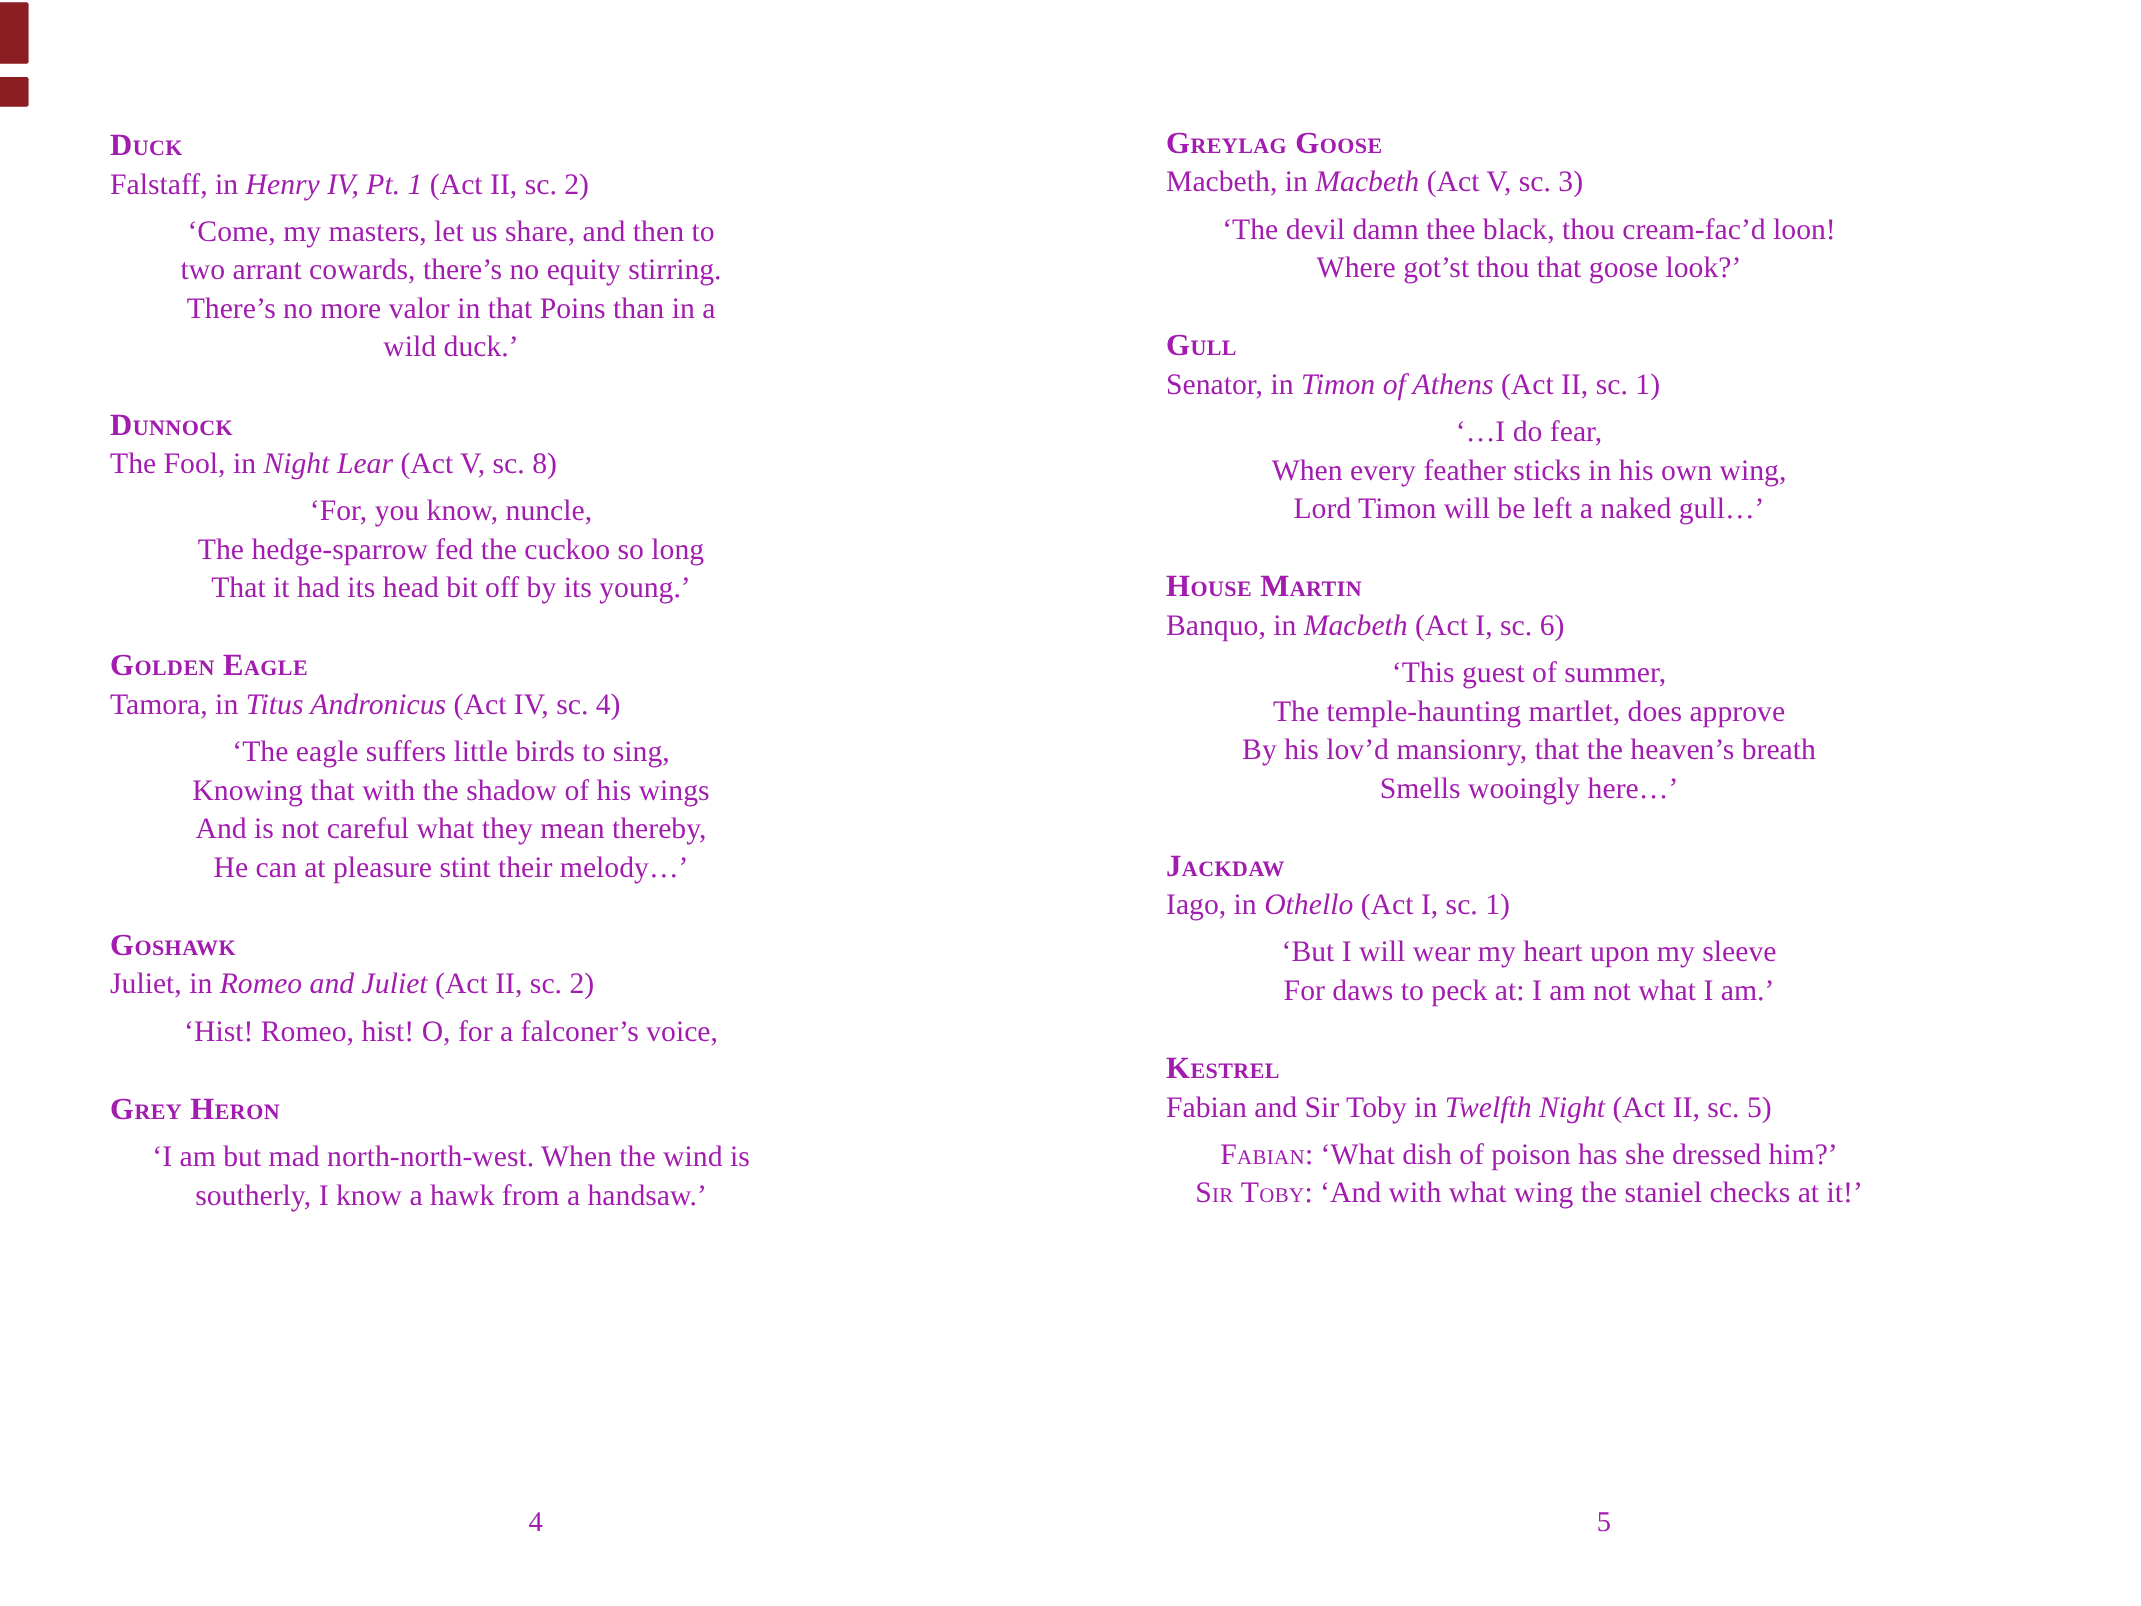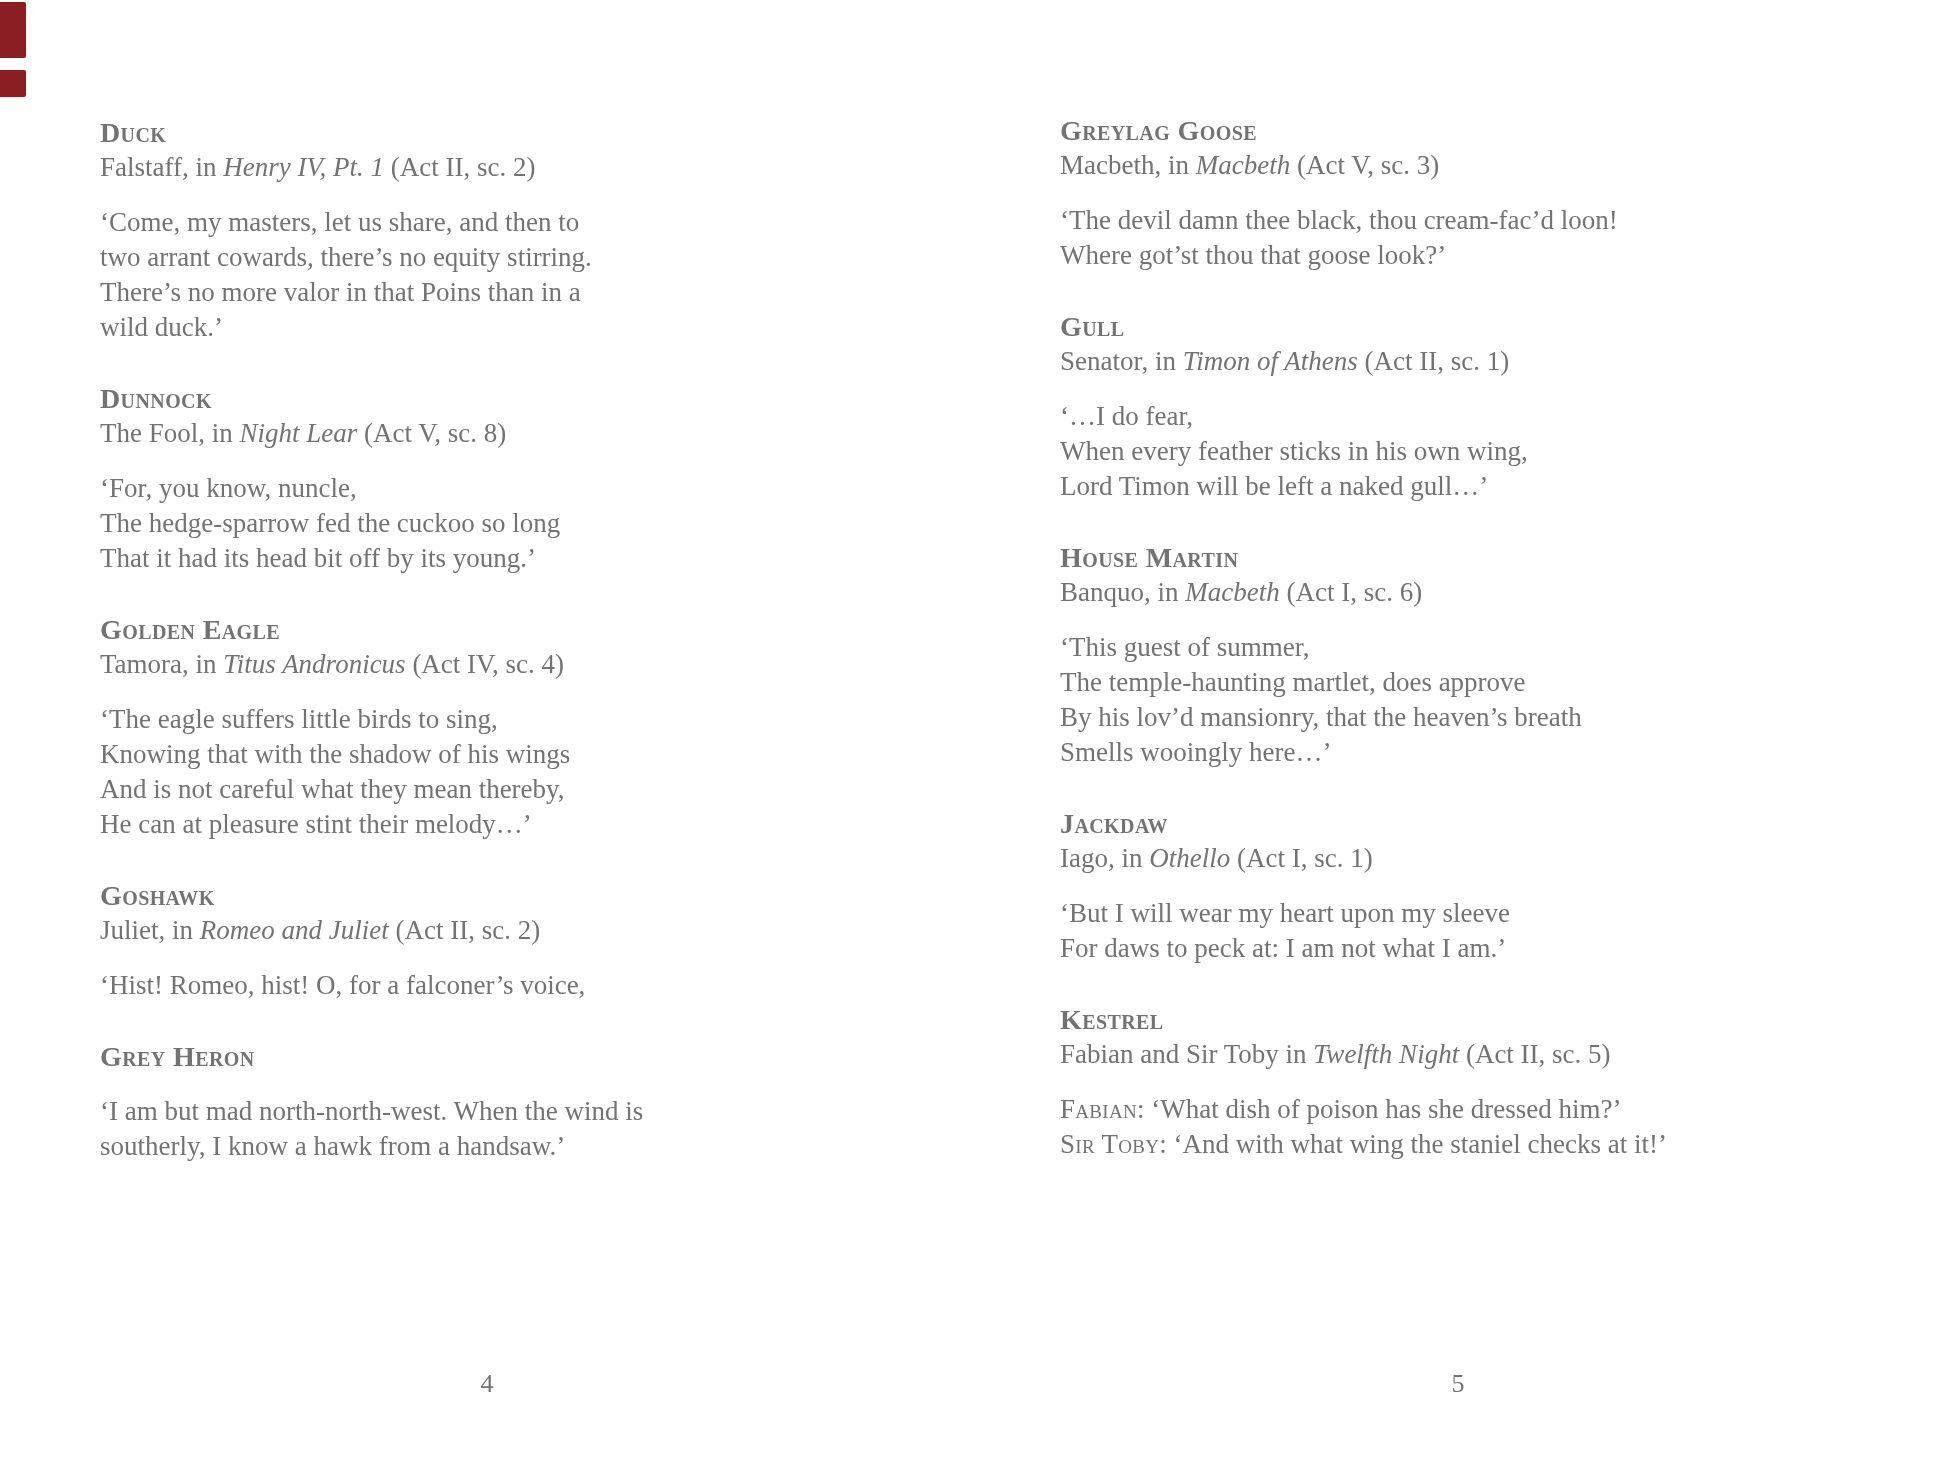--- a/index.html
+++ b/index.html
@@ -3,21 +3,21 @@
 <meta charset="utf-8">
 <style>
   html, body { margin: 0; padding: 0; background: #ffffff; }
   .spread {
     position: relative;
     width: 1946px;
     height: 1460px;
     background: #ffffff;
     overflow: hidden;
     font-family: "Liberation Serif", "DejaVu Serif", serif;
-    color: #737373;
+    color: #a21caf;
   }
   .edge-mark {
     position: absolute;
     left: 0;
     width: 26px;
     background: #8b1e22;
     border-radius: 0 2px 2px 0;
   }
   .edge-mark-1 { top: 2px; height: 56px; }
   .edge-mark-2 { top: 70px; height: 27px; }
@@ -31,21 +31,21 @@
   .bird-heading {
     font-variant: small-caps;
     font-weight: 600;
     letter-spacing: 0.4px;
     font-size: 28px;
     line-height: 35px;
     white-space: nowrap;
   }
   .attribution { white-space: nowrap; }
   .work-title { font-style: italic; }
-  .quote { margin-top: 20px; margin-bottom: 36px; }
+  .quote { margin-top: 8px; margin-bottom: 36px; text-align: center; }
   .quote-line { white-space: nowrap; }
   .speaker { font-variant: small-caps; letter-spacing: 0.3px; }
   .page-number {
     position: absolute;
     top: 1368px;
     width: 80px;
     text-align: center;
     font-size: 26px;
     line-height: 32px;
   }

